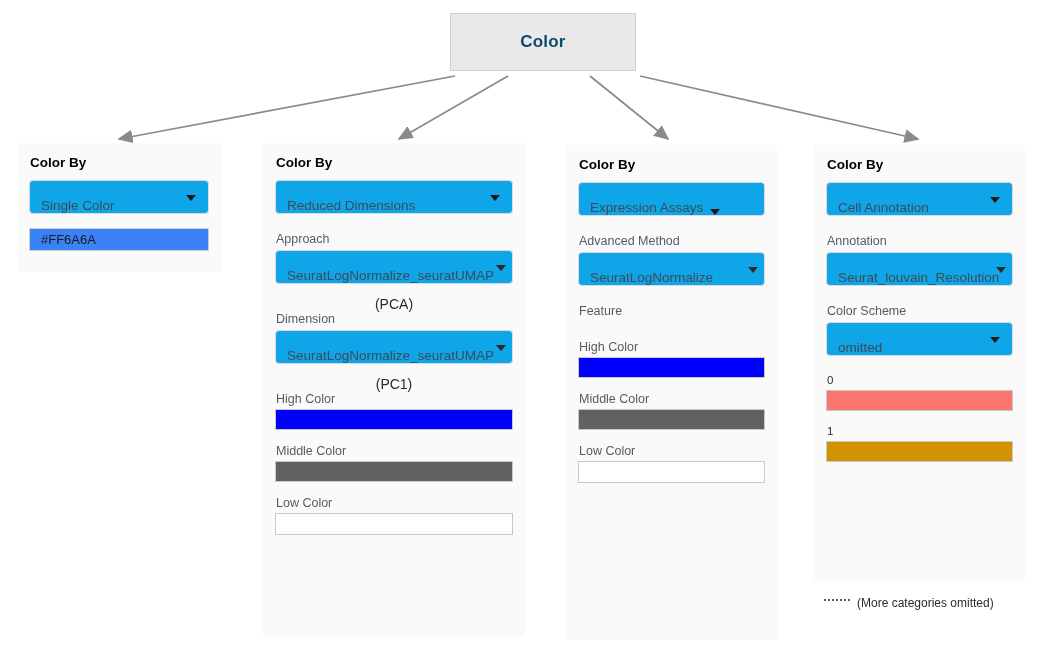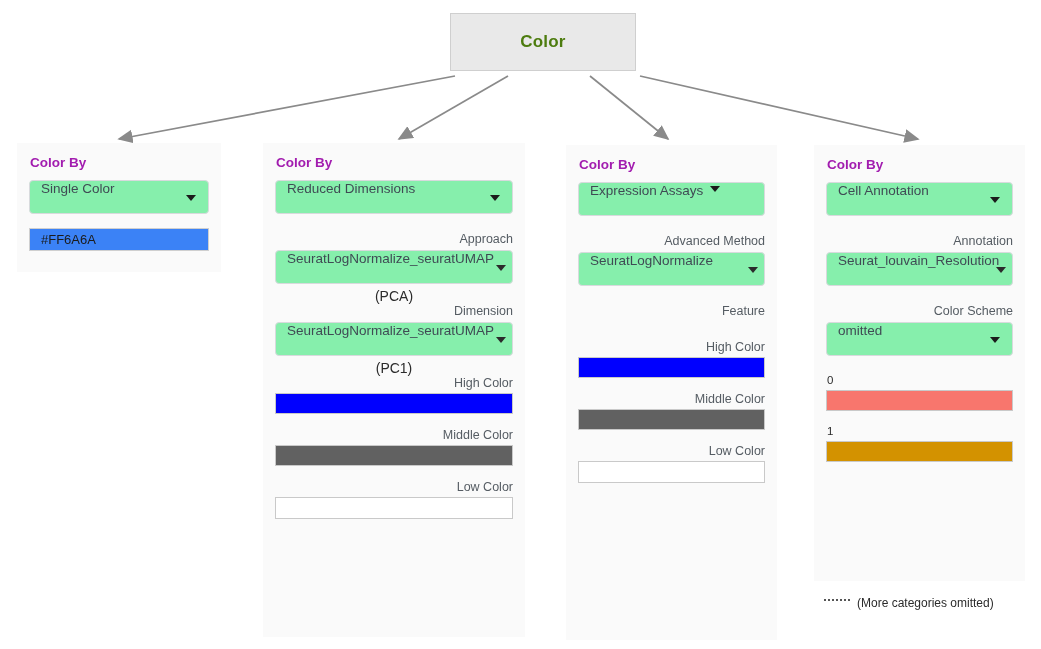--- a/index.html
+++ b/index.html
@@ -27,58 +27,57 @@
     width: 186px; height: 58px;
     background: #e9e9e9;
     border: 1px solid #cfcfcf;
     display: flex;
     align-items: center;
     justify-content: center;
   }
   .root-node-label {
     font-size: 17px;
     font-weight: bold;
-    color: #4d7c0f;
+    color: #0c4a6e;
     letter-spacing: .2px;
   }
 
   
   .panel {
     position: absolute;
     background: #fafafa;
     padding: 10px 12px 12px 12px;
   }
   .panel-title {
     font-size: 13.5px;
     font-weight: bold;
-    color: #a21caf;
+    color: #000000;
     margin: 2px 0 10px 1px;
   }
 
   .field-label {
     font-size: 12.5px;
     color: #555c63;
     margin: 0 0 4px 1px;
     white-space: nowrap;
-    text-align: right;
   }
   .field-label.tight { margin-bottom: 3px; }
   .spacer-md { height: 14px; }
   .spacer-lg { height: 18px; }
 
   
   .select {
     position: relative;
     width: 100%;
     height: 34px;
-    background: #86efac;
+    background: #0ea5e9;
     border: 1px solid #d8dadd;
     border-radius: 4px;
     display: flex;
-    align-items: flex-start;
+    align-items: flex-end;
     padding: 0 26px 0 11px;
     font-size: 13.5px;
     color: #3f4b54;
     white-space: nowrap;
     overflow: hidden;
   }
   .select .caret {
     position: absolute;
     right: 12px;
     top: 50%;
@@ -104,21 +103,21 @@
     right: 6px;
     border-top-color: #2b2b2b;
   }
 
   .sel-text { display: block; }
 
   .paren-note {
     font-size: 14px;
     color: #2b2b2b;
     text-align: center;
-    margin-top: 4px;
+    margin-top: 12px;
   }
 
   
   .color-bar {
     width: 100%;
     height: 21px;
     border: 1px solid #c9c9c9;
   }
   .color-bar.tall { height: 22px; }
 

